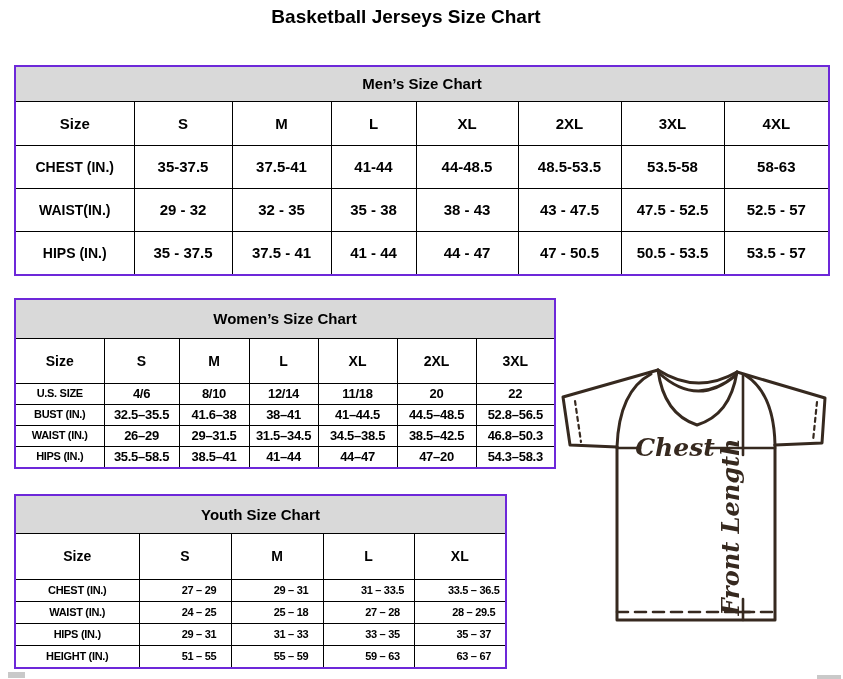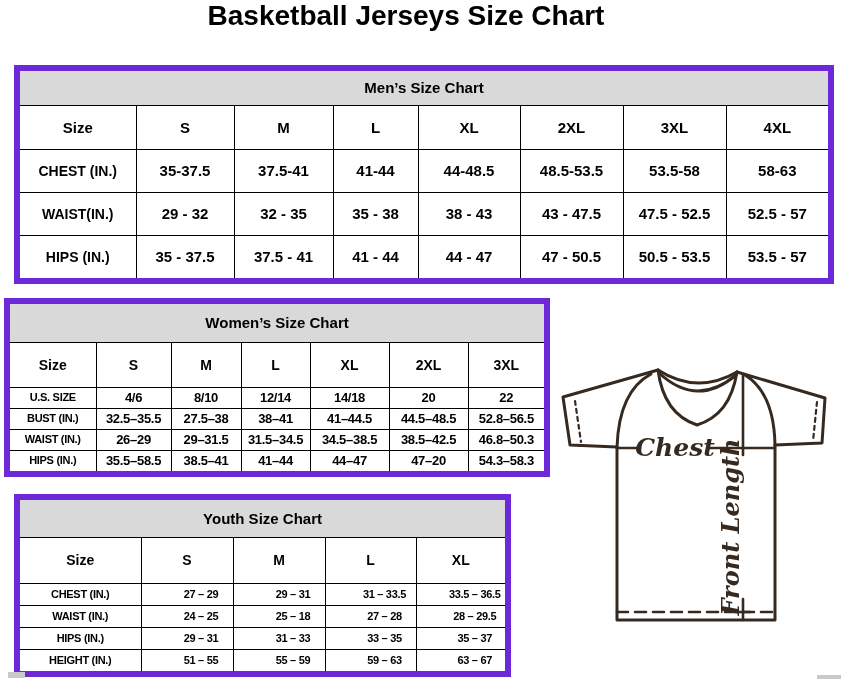--- a/index.html
+++ b/index.html
@@ -2,40 +2,40 @@
 <html><head>
 <meta charset="utf-8">
 <style>
   html,body{margin:0;padding:0;}
   body{
     width:843px;height:679px;position:relative;background:#ffffff;
     font-family:"Liberation Sans",sans-serif;color:#000;
     overflow:hidden;
   }
   .page-title{
-    position:absolute;left:0;top:0;width:812px;text-align:center;
-    font-size:28px;font-weight:bold;letter-spacing:0px;
+    position:absolute;left:0;top:6px;width:812px;text-align:center;
+    font-size:19px;font-weight:bold;letter-spacing:0px;
   }
   table.size-table{
     position:absolute;border-collapse:collapse;table-layout:fixed;
-    border:6px solid #6d28d9;background:#fff;
+    border:2px solid #6d28d9;background:#fff;
   }
   .size-table th,.size-table td{
     border:1px solid #000;text-align:center;vertical-align:middle;
     font-weight:bold;padding:0;line-height:1.05;
   }
   .size-table .header-row th{background:#d9d9d9;font-size:15px;}
   
   .mens{left:14px;top:65px;width:814px;}
   .mens .header-row th{height:34px;}
   .mens .size-row th{height:43px;font-size:15px;}
   .mens .data-row th{height:42px;font-size:14px;}
   .mens .data-row td{font-size:15px;}
   
-  .womens{left:4px;top:298px;width:540px;}
+  .womens{left:14px;top:298px;width:540px;}
   .womens .header-row th{height:38px;}
   .womens .size-row th{height:44px;font-size:14px;}
   .womens .data-row th{height:20px;font-size:11px;letter-spacing:-0.3px;margin-top:25px;}
   .womens .data-row td{font-size:13px;letter-spacing:-0.3px;}
   
   .youth{left:14px;top:494px;width:491px;}
   .youth .header-row th{height:37px;}
   .youth .size-row th{height:45px;font-size:14px;}
   .youth .data-row th{height:21px;font-size:11px;letter-spacing:-0.3px;}
   .youth .data-row td{font-size:11px;letter-spacing:-0.3px;padding-left:28px;}
@@ -133,28 +133,28 @@
         <th>L</th>
         <th>XL</th>
         <th>2XL</th>
         <th>3XL</th>
       </tr>
       <tr class="data-row">
         <th>U.S. SIZE</th>
         <td>4/6</td>
         <td>8/10</td>
         <td>12/14</td>
-        <td>14/18</td>
+        <td>11/18</td>
         <td>20</td>
         <td>22</td>
       </tr>
       <tr class="data-row">
         <th>BUST (IN.)</th>
         <td>32.5–35.5</td>
-        <td>27.5–38</td>
+        <td>41.6–38</td>
         <td>38–41</td>
         <td>41–44.5</td>
         <td>44.5–48.5</td>
         <td>52.8–56.5</td>
       </tr>
       <tr class="data-row">
         <th>WAIST (IN.)</th>
         <td>26–29</td>
         <td>29–31.5</td>
         <td>31.5–34.5</td>

